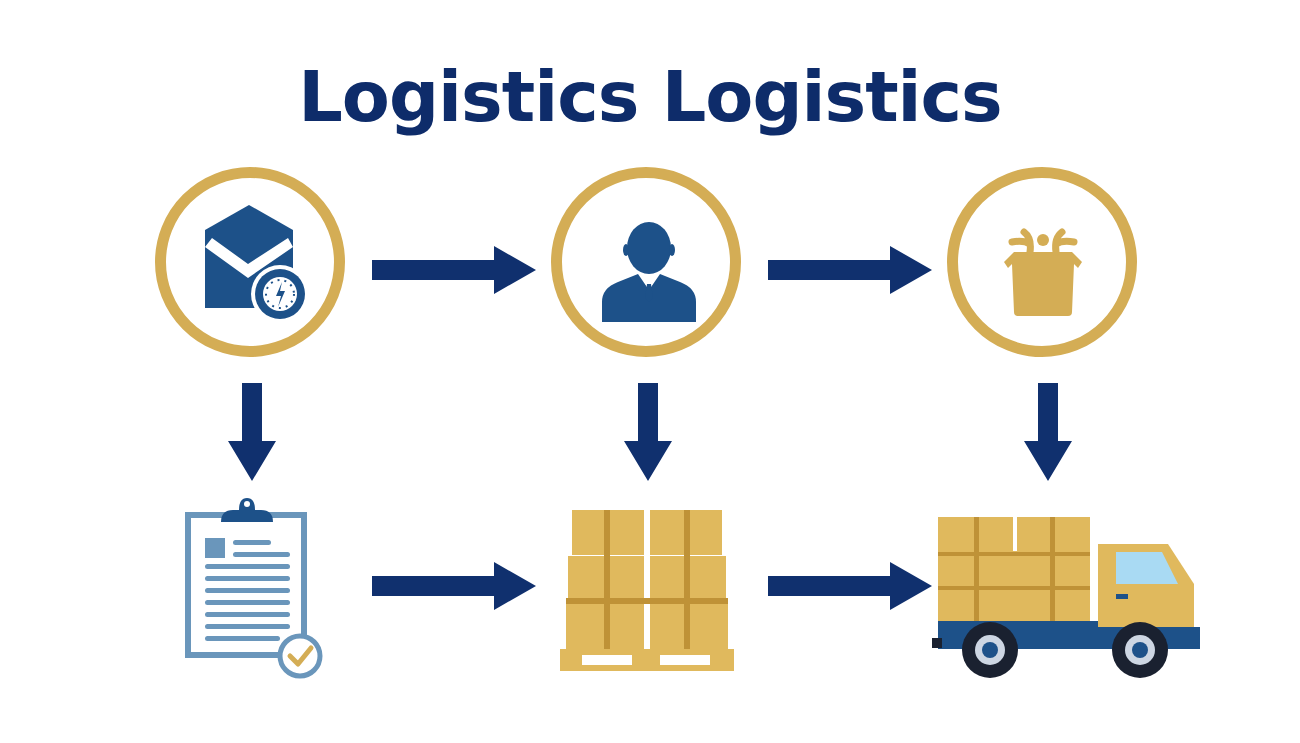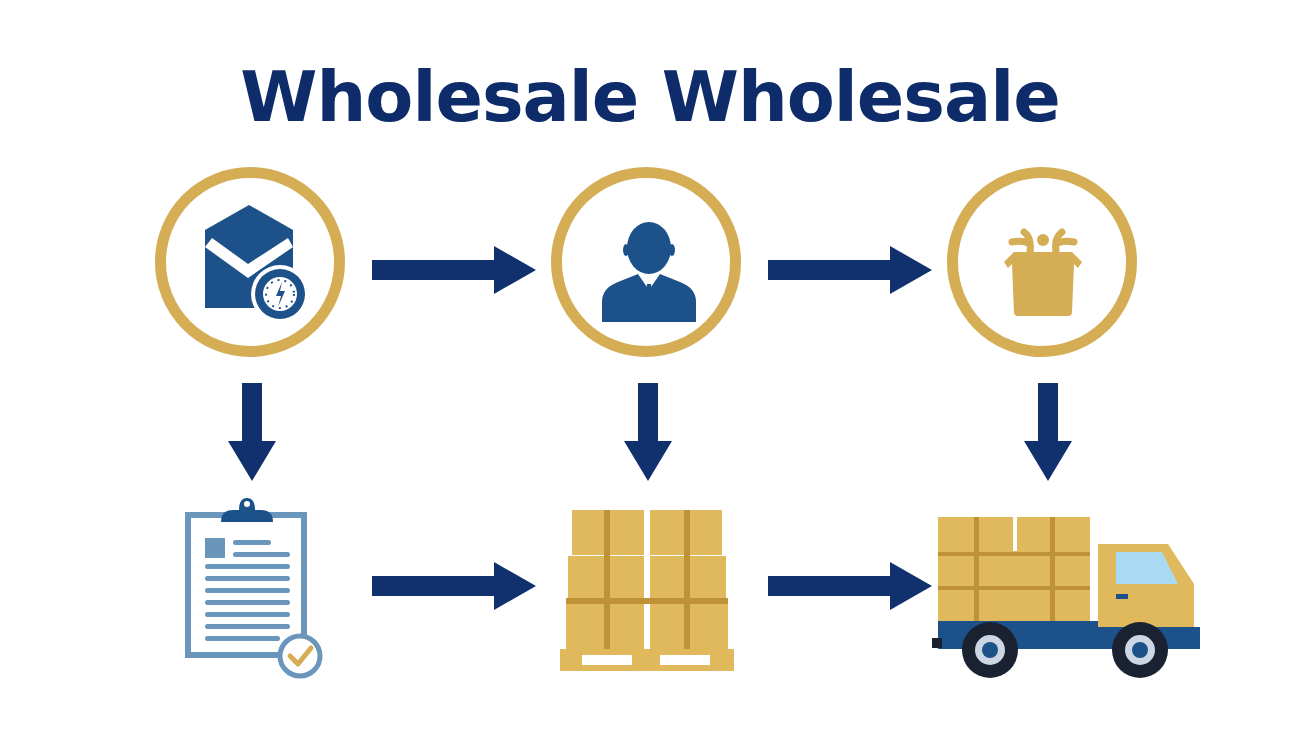--- a/index.html
+++ b/index.html
@@ -15,21 +15,21 @@
   .ring {
     position: absolute; width: 190px; height: 190px; border-radius: 50%;
     border: 11px solid #d4ad55; box-sizing: border-box; background: #fff;
   }
   .ring svg { position: absolute; left: 0; top: 0; }
   .abs { position: absolute; }
 </style>
 </head>
 <body>
 
-<div class="title">Wholesale Wholesale</div>
+<div class="title">Logistics Logistics</div>
 
 <div class="ring" style="left:155px; top:167px;">
   <svg width="168" height="168" viewBox="0 0 168 168">
     <path d="M39 52 L83 27 L127 52 L127 130 L39 130 Z" fill="#1d5189"></path>
     <path d="M39 69 L46 60 L82 86 L122 60 L127 69 L82 100 Z" fill="#fff"></path>
     <circle cx="114" cy="116" r="29" fill="#fff"></circle>
     <circle cx="114" cy="116" r="25" fill="#1d5189"></circle>
     <circle cx="114" cy="116" r="17" fill="#fff"></circle>
     <circle cx="114" cy="116" r="14" fill="none" stroke="#1d5189" stroke-width="2" stroke-dasharray="2 5"></circle>
     <path d="M116 104 L110 118 L115 118 L112 129 L119 113 L114 113 Z" fill="#1d5189"></path>

